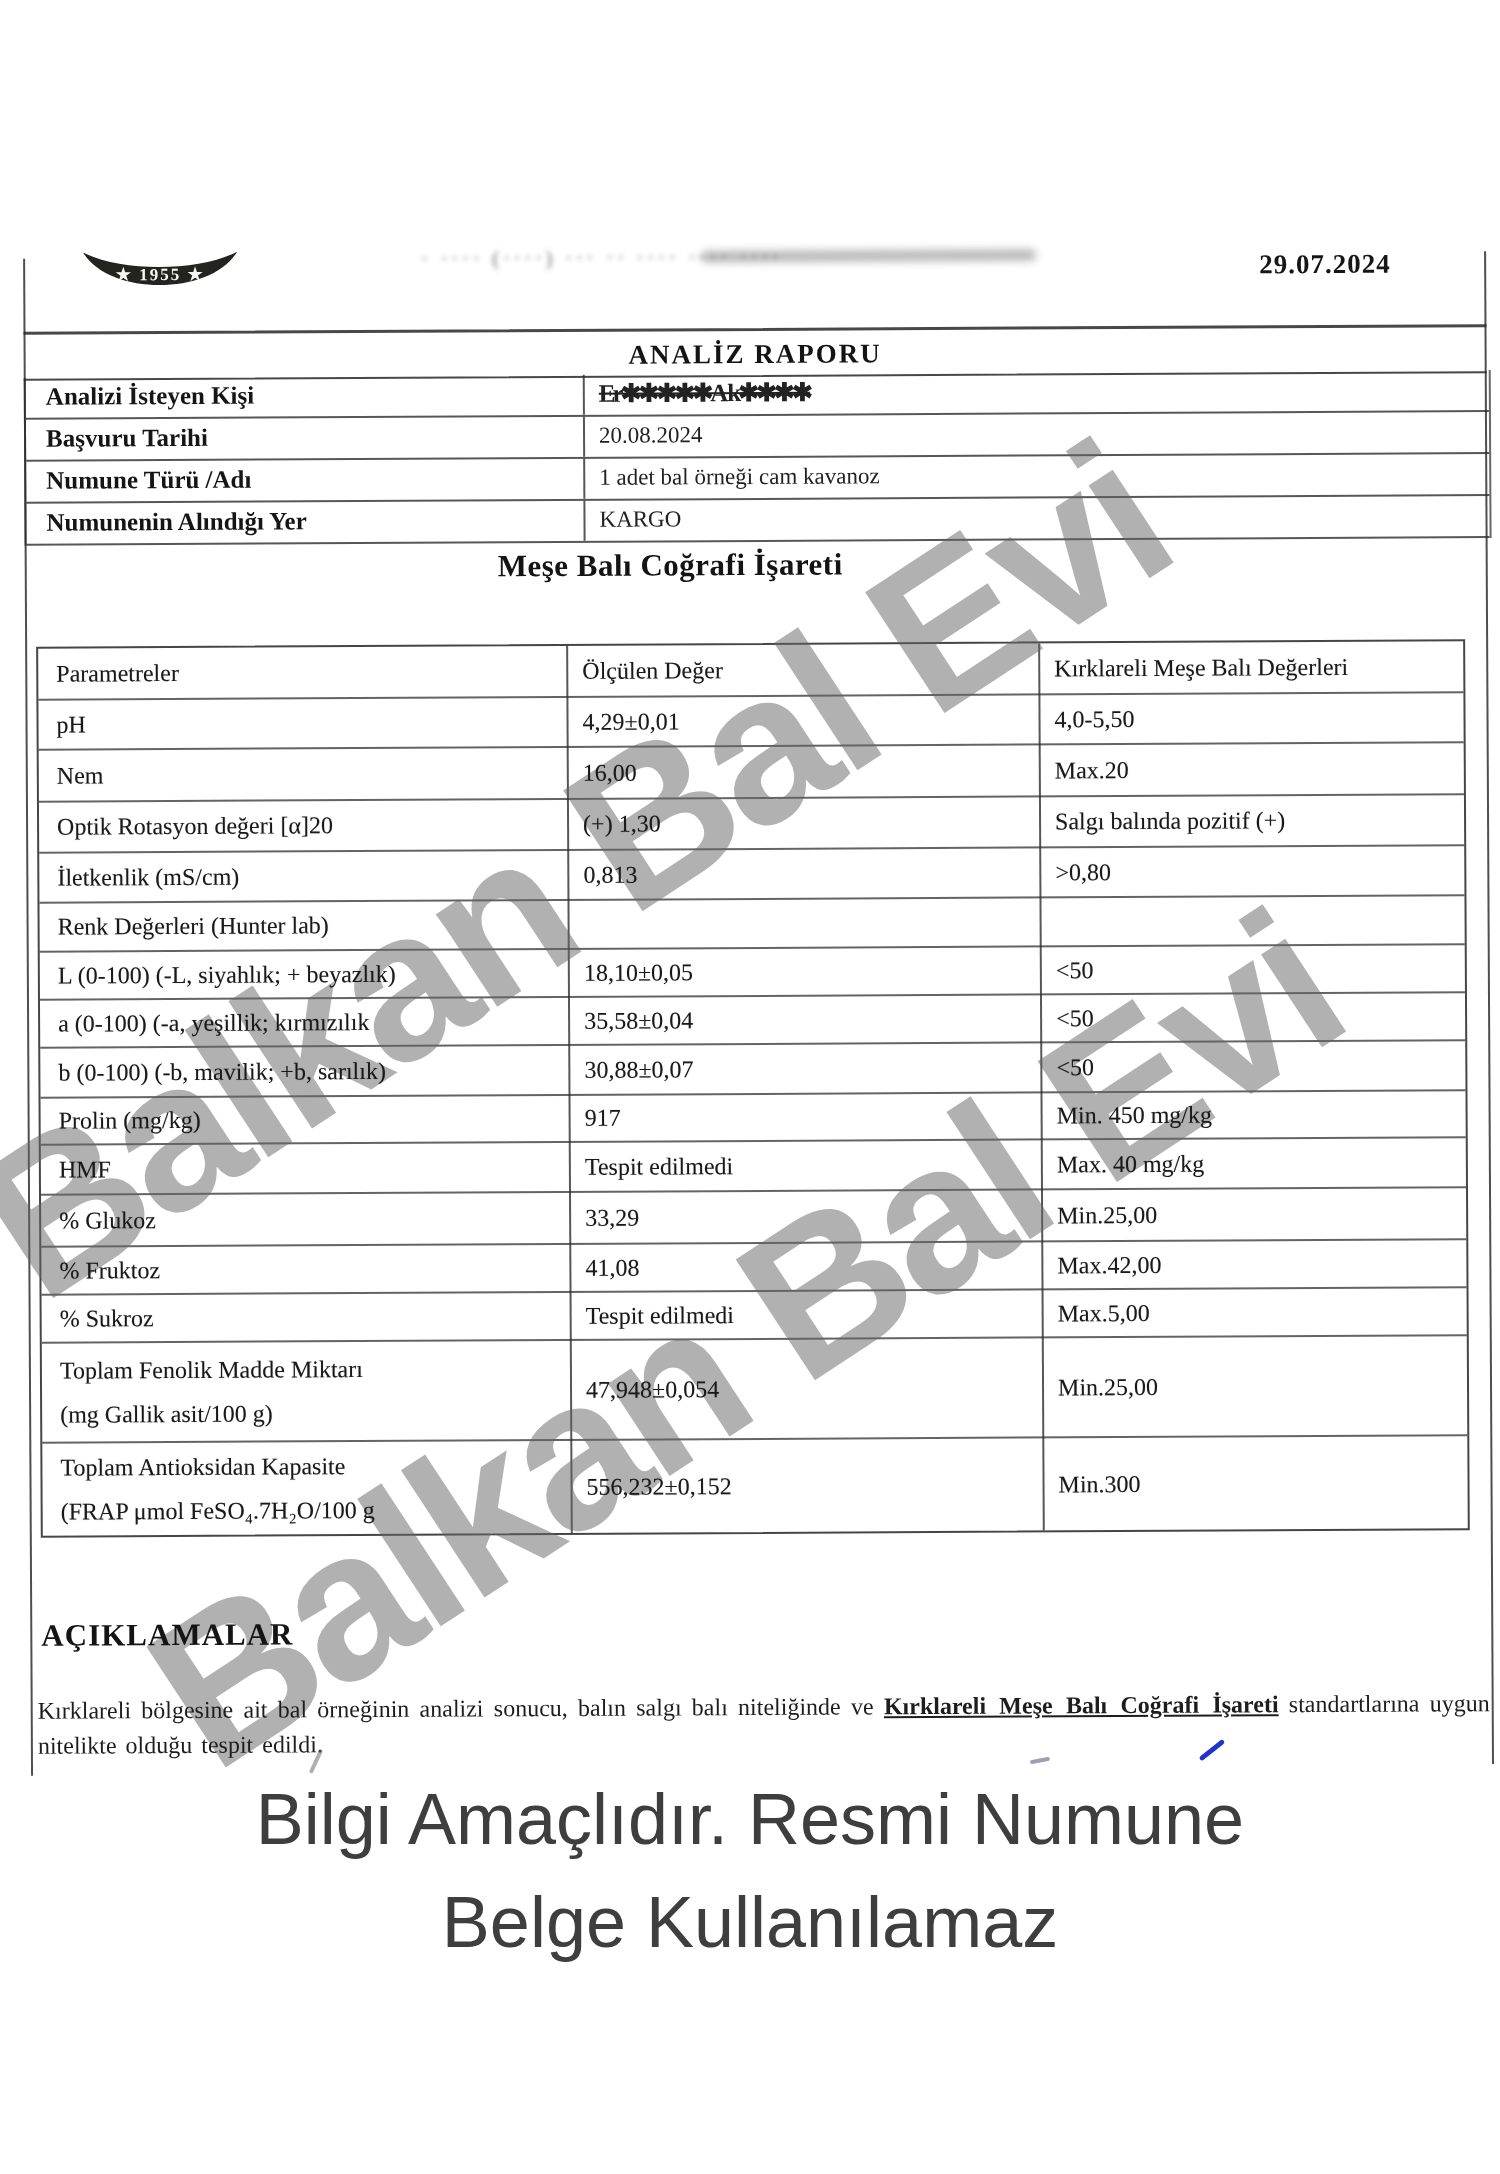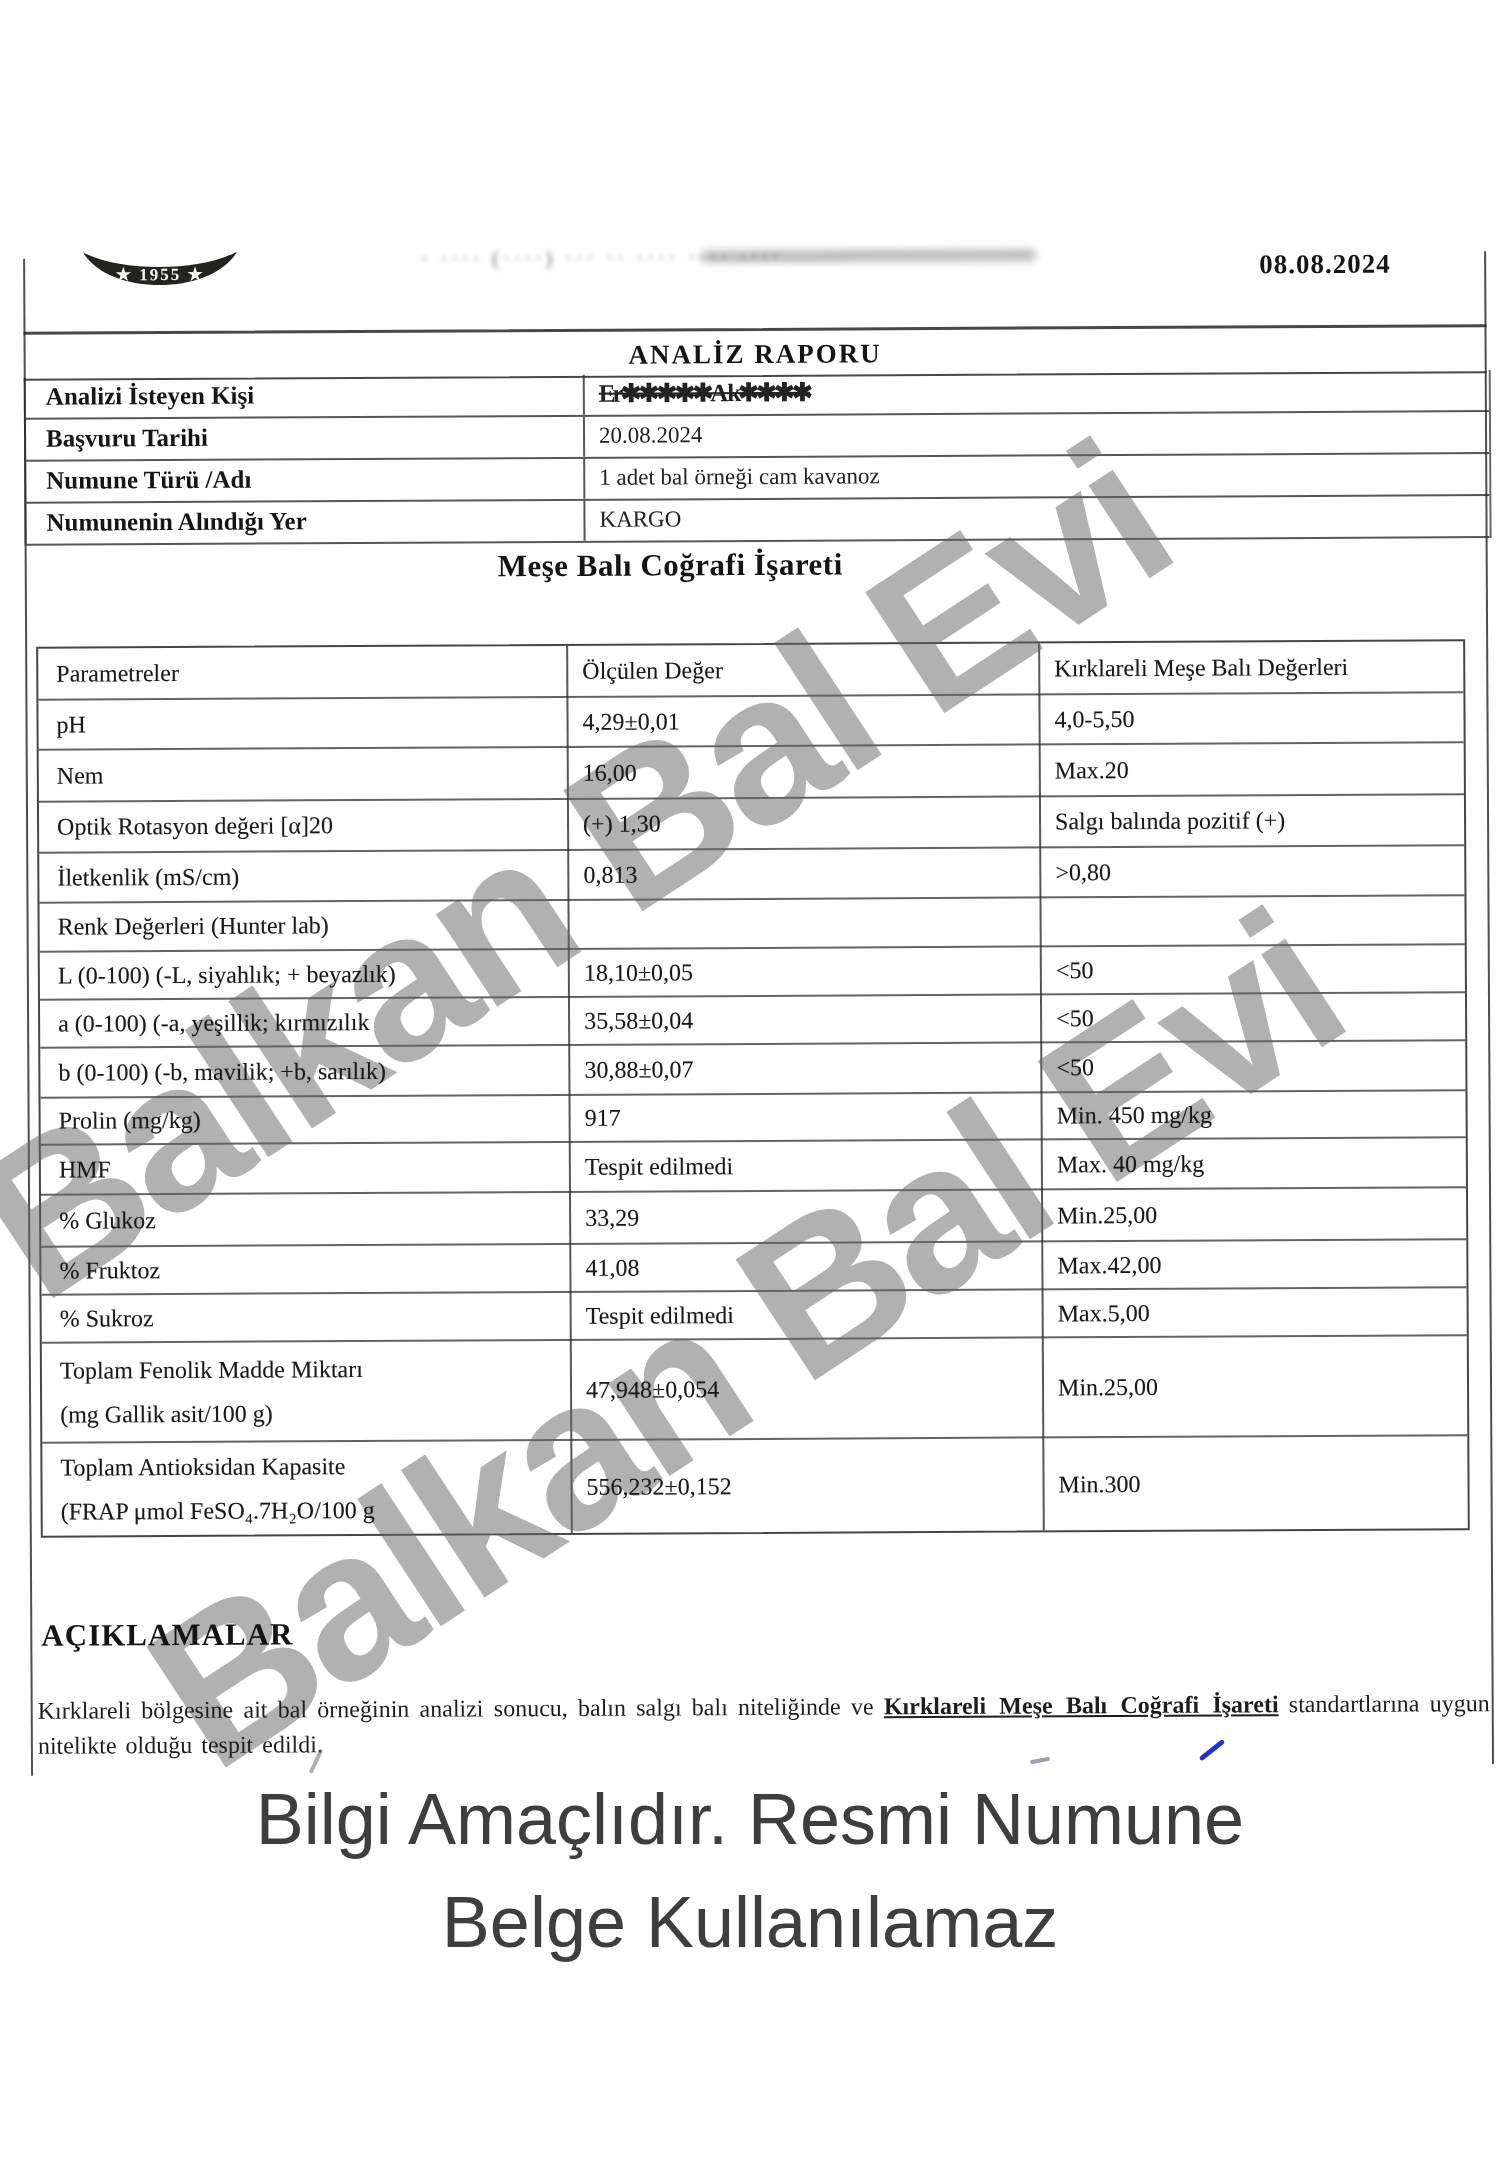--- a/index.html
+++ b/index.html
@@ -82,21 +82,21 @@
     <div class="vline" style="left:1488px;top:255px;height:1513px;"></div>
 
     <svg class="logo" width="162" height="54" viewBox="0 0 162 54">
       <path d="M4,6 C42,26 120,26 158,6 C132,50 30,50 4,6 Z" fill="#23231f"></path>
       <text x="81" y="34" text-anchor="middle" fill="#f7f7f2" style="font:bold 17px 'Liberation Serif',serif;letter-spacing:2px;">★ 1955 ★</text>
     </svg>
 
     <div class="blurline">· ···· (····) ··· ·· ···· ···· ····</div>
     <div class="blurbar"></div>
 
-    <div class="date txt">08.08.2024</div>
+    <div class="date txt">29.07.2024</div>
 
     <div class="band">
       <div class="t txt">ANALİZ RAPORU</div>
     </div>
 
     <div class="infotable">
       <div class="irow">
         <div class="lab txt">Analizi İsteyen Kişi</div>
         <div class="val"><span class="redacted txt">Er✱✱✱✱✱A k✱✱✱✱</span></div>
       </div>

